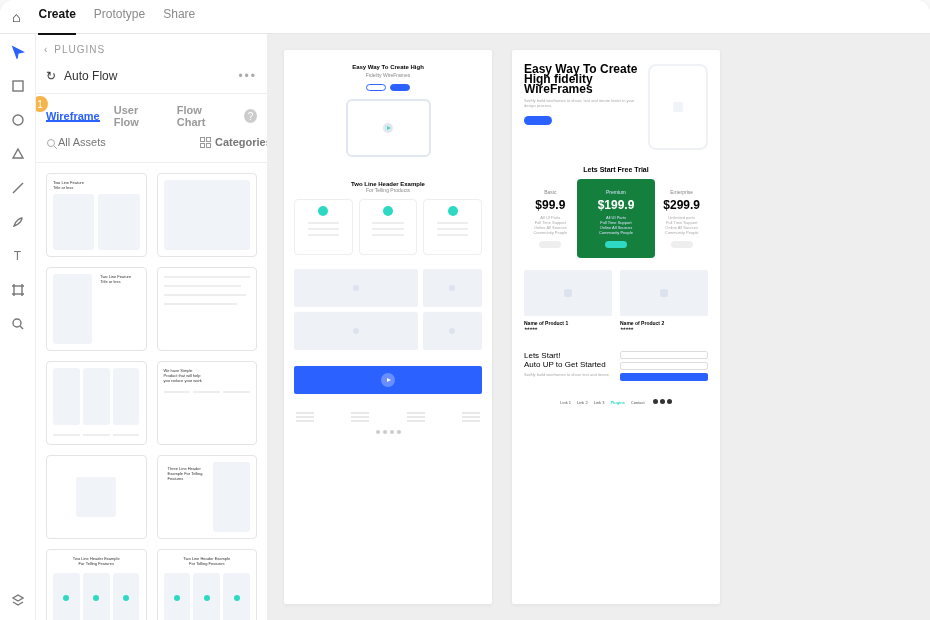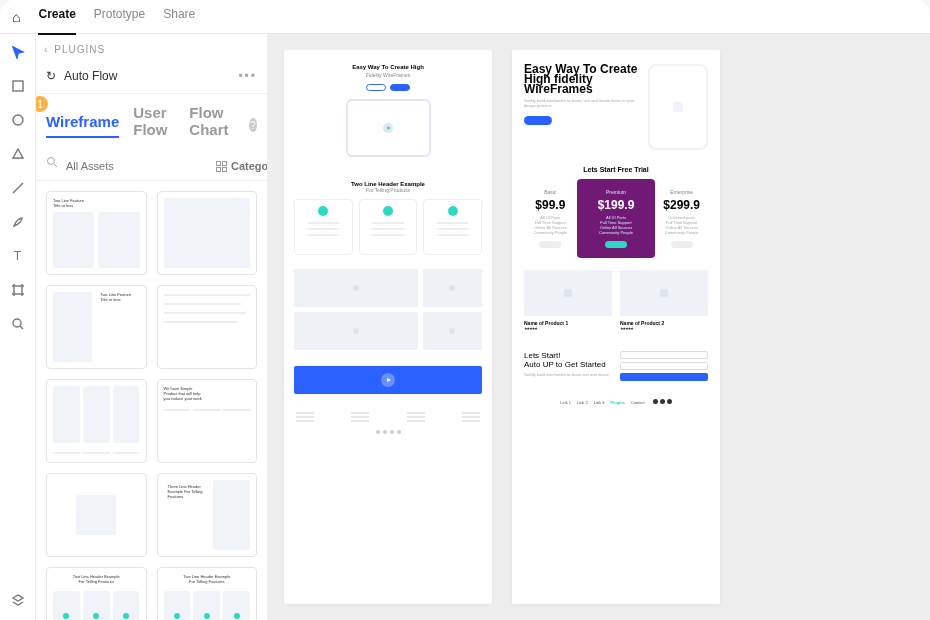--- a/index.html
+++ b/index.html
@@ -16,26 +16,26 @@
 .tc.sel { color:#2b62ff; }
 .tc svg { stroke:currentColor; fill:none; stroke-width:1.4; }
 .layers-ic { position:absolute; bottom:12px; }
 .panel { width: 232px; background:#fff; border-right:1px solid #eee; display:flex; flex-direction:column; overflow:hidden; }
 .p-head { display:flex; align-items:center; padding:10px 8px; color:#9a9a9a; font-size:10px; letter-spacing:1px; }
 .p-head .chev { margin-right:6px; }
 .p-row { display:flex; align-items:center; padding:4px 10px 10px; justify-content:space-between; border-bottom:1px solid #eee; }
 .p-row .pname { font-size:12px; color:#333; display:flex; align-items:center; gap:8px; }
 .p-row .dots { color:#aaa; font-size:12px; letter-spacing:2px; }
 .p-tabs { display:flex; align-items:center; padding:10px 10px 0; gap:14px; position:relative; }
-.p-tabs .pt { font-size:15px; font-weight:600; color:#9a9a9a; cursor:pointer; padding-bottom:8px; position:relative; }
+.p-tabs .pt { font-size:11px; font-weight:600; color:#9a9a9a; cursor:pointer; position:relative; }
 .p-tabs .pt.act { color:#2b62ff; }
 .p-tabs .pt.act:after { content:''; position:absolute; left:0; right:0; bottom:0; height:2px; background:#2b62ff; }
 .p-tabs .help { margin-left:auto; width:14px; height:14px; border-radius:50%; background:#ccc; color:#fff; font-size:10px; display:flex; align-items:center; justify-content:center; }
 .badge1 { position:absolute; left:-4px; top:2px; width:16px; height:16px; border-radius:50%; background:#f6b44a; color:#fff; font-size:10px; display:flex; align-items:center; justify-content:center; }
-.searchrow { display:flex; align-items:flex-end; padding:8px 10px; gap:8px; border-bottom:1px solid #eee; }
+.searchrow { display:flex; align-items:flex-start; padding:8px 10px; border-bottom:1px solid #eee; }
 .searchrow .sic { color:#aaa; }
 .searchrow input { border:none; outline:none; font-size:11px; color:#888; flex:1; }
 .searchrow .catbtn { display:flex; align-items:center; gap:4px; font-size:11px; color:#777; font-weight:600; }
 .catbtn .gic { display:grid; grid-template-columns:5px 5px; grid-template-rows:5px 5px; gap:1px; }
 .catbtn .gic span { border:1px solid #999; }
 .thumbs { padding:10px; display:grid; grid-template-columns:1fr 1fr; gap:10px; overflow-y:auto; }
 .thumb { background:#fff; border:1px solid #e4e4e4; border-radius:4px; padding:6px; height:84px; display:flex; gap:4px; }
 .thumb .tbox { background:#f0f3f7; border-radius:3px; }
 .thumb .ttxt { font-size:4px; color:#333; line-height:5px; }
 .canvas { flex:1; background:#eeeeef; padding:16px; display:flex; gap:20px; overflow:auto; }
@@ -74,21 +74,21 @@
 .cta-sm { margin-top:8px; width:28px; height:9px; border-radius:5px; background:#2b62ff; }
 .phoneph { width:60px; height:86px; border:2px solid #eef1f6; border-radius:8px; display:flex; align-items:center; justify-content:center; }
 .phoneph .x { width:10px; height:10px; background:#f0f3f8; border-radius:2px; }
 .pr-title { text-align:center; font-size:7px; font-weight:700; padding:6px 0; }
 .plans { display:flex; gap:0; padding:4px 12px 12px; align-items:flex-start; }
 .plan { flex:1; text-align:center; padding:6px 4px 8px; }
 .plan .pn { font-size:5px; color:#888; }
 .plan .pp { font-size:12px; font-weight:700; margin-top:3px; }
 .plan .pf { font-size:4px; color:#aaa; margin-top:3px; line-height:5px; }
 .plan .pbtn { margin:6px auto 0; width:22px; height:7px; border-radius:4px; background:#eee; }
-.plan.mid { background:#701a75; color:#fff; border-radius:4px; margin-top:-4px; padding:10px 17px; }
+.plan.mid { background:#15803d; color:#fff; border-radius:4px; margin-top:-4px; padding:10px 17px; }
 .plan.mid .pn, .plan.mid .pf { color:#d7e0ff; }
 .plan.mid .pbtn { background:#2dd9c3; }
 .prodrow { display:flex; gap:8px; padding:0 12px 10px; }
 .prod { flex:1; }
 .prod .pimg { height:46px; background:#eef1f6; border-radius:2px; display:flex; align-items:center; justify-content:center; }
 .prod .pimg .x { width:8px; height:8px; background:#dde3ee; border-radius:2px; }
 .prod .pname2 { font-size:5px; font-weight:700; margin-top:4px; }
 .prod .stars { font-size:4px; color:#222; letter-spacing:-1px; }
 .signup { display:flex; gap:8px; padding:10px 12px 12px; }
 .signup .sl { flex:1; }

